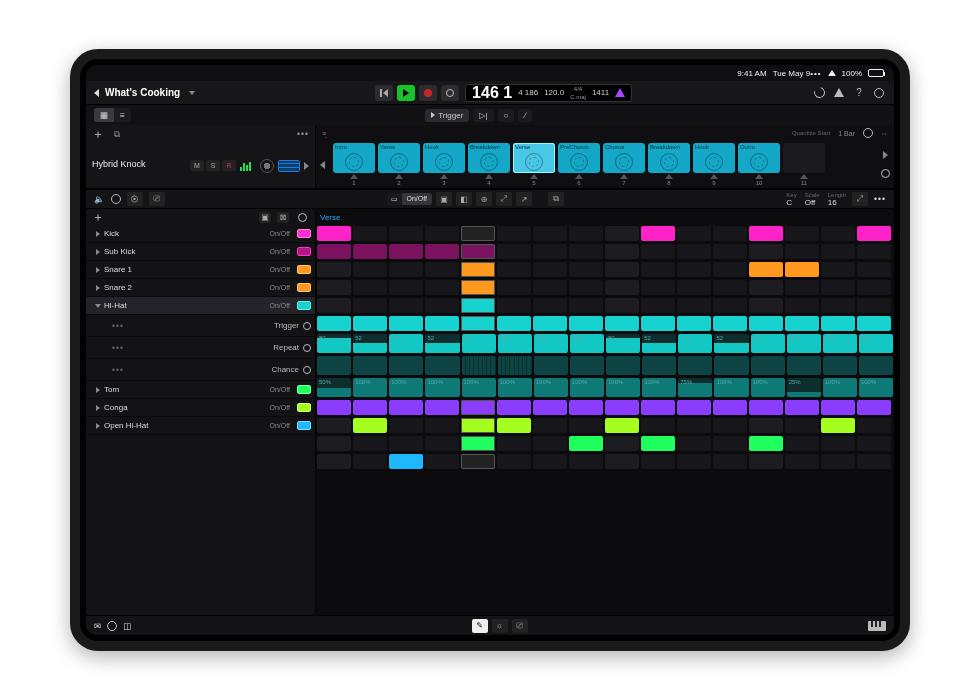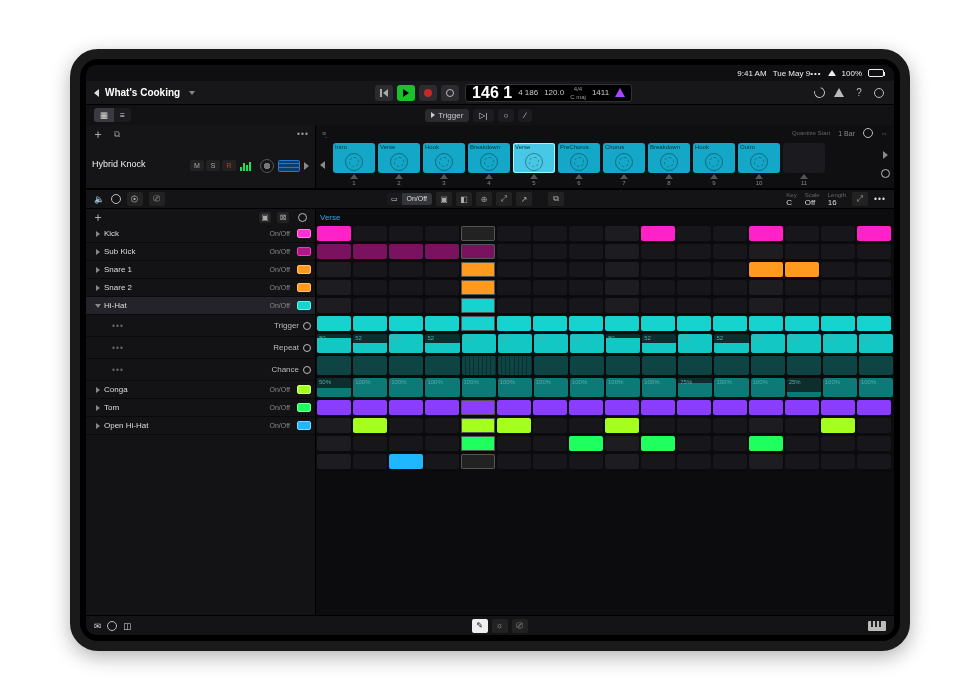--- a/index.html
+++ b/index.html
@@ -456,29 +456,29 @@
           <span class="nm" style="text-align:right;color:#bbb;">Repeat</span>
           <span class="ring" style="width:8px;height:8px;"></span>
               </div>
               <div class="lane sub">
                 <span class="dots3" style="color:#666;">•••</span>
           <span class="nm" style="text-align:right;color:#bbb;">Chance</span>
           <span class="ring" style="width:8px;height:8px;"></span>
               </div>
               <div class="lane">
                 <span class="chv "></span>
+      <span class="nm">Tom</span>
+      <span class="mode">On/Off</span>
+      <span class="drum d-green"></span>
+              </div>
+              <div class="lane">
+                <span class="chv "></span>
       <span class="nm">Conga</span>
       <span class="mode">On/Off</span>
       <span class="drum d-lime"></span>
-              </div>
-              <div class="lane">
-                <span class="chv "></span>
-      <span class="nm">Tom</span>
-      <span class="mode">On/Off</span>
-      <span class="drum d-green"></span>
               </div>
               <div class="lane">
                 <span class="chv "></span>
       <span class="nm">Open Hi-Hat</span>
       <span class="mode">On/Off</span>
       <span class="drum d-cyan"></span>
               </div>
             </div>
         </div>
         <div class="grid">

